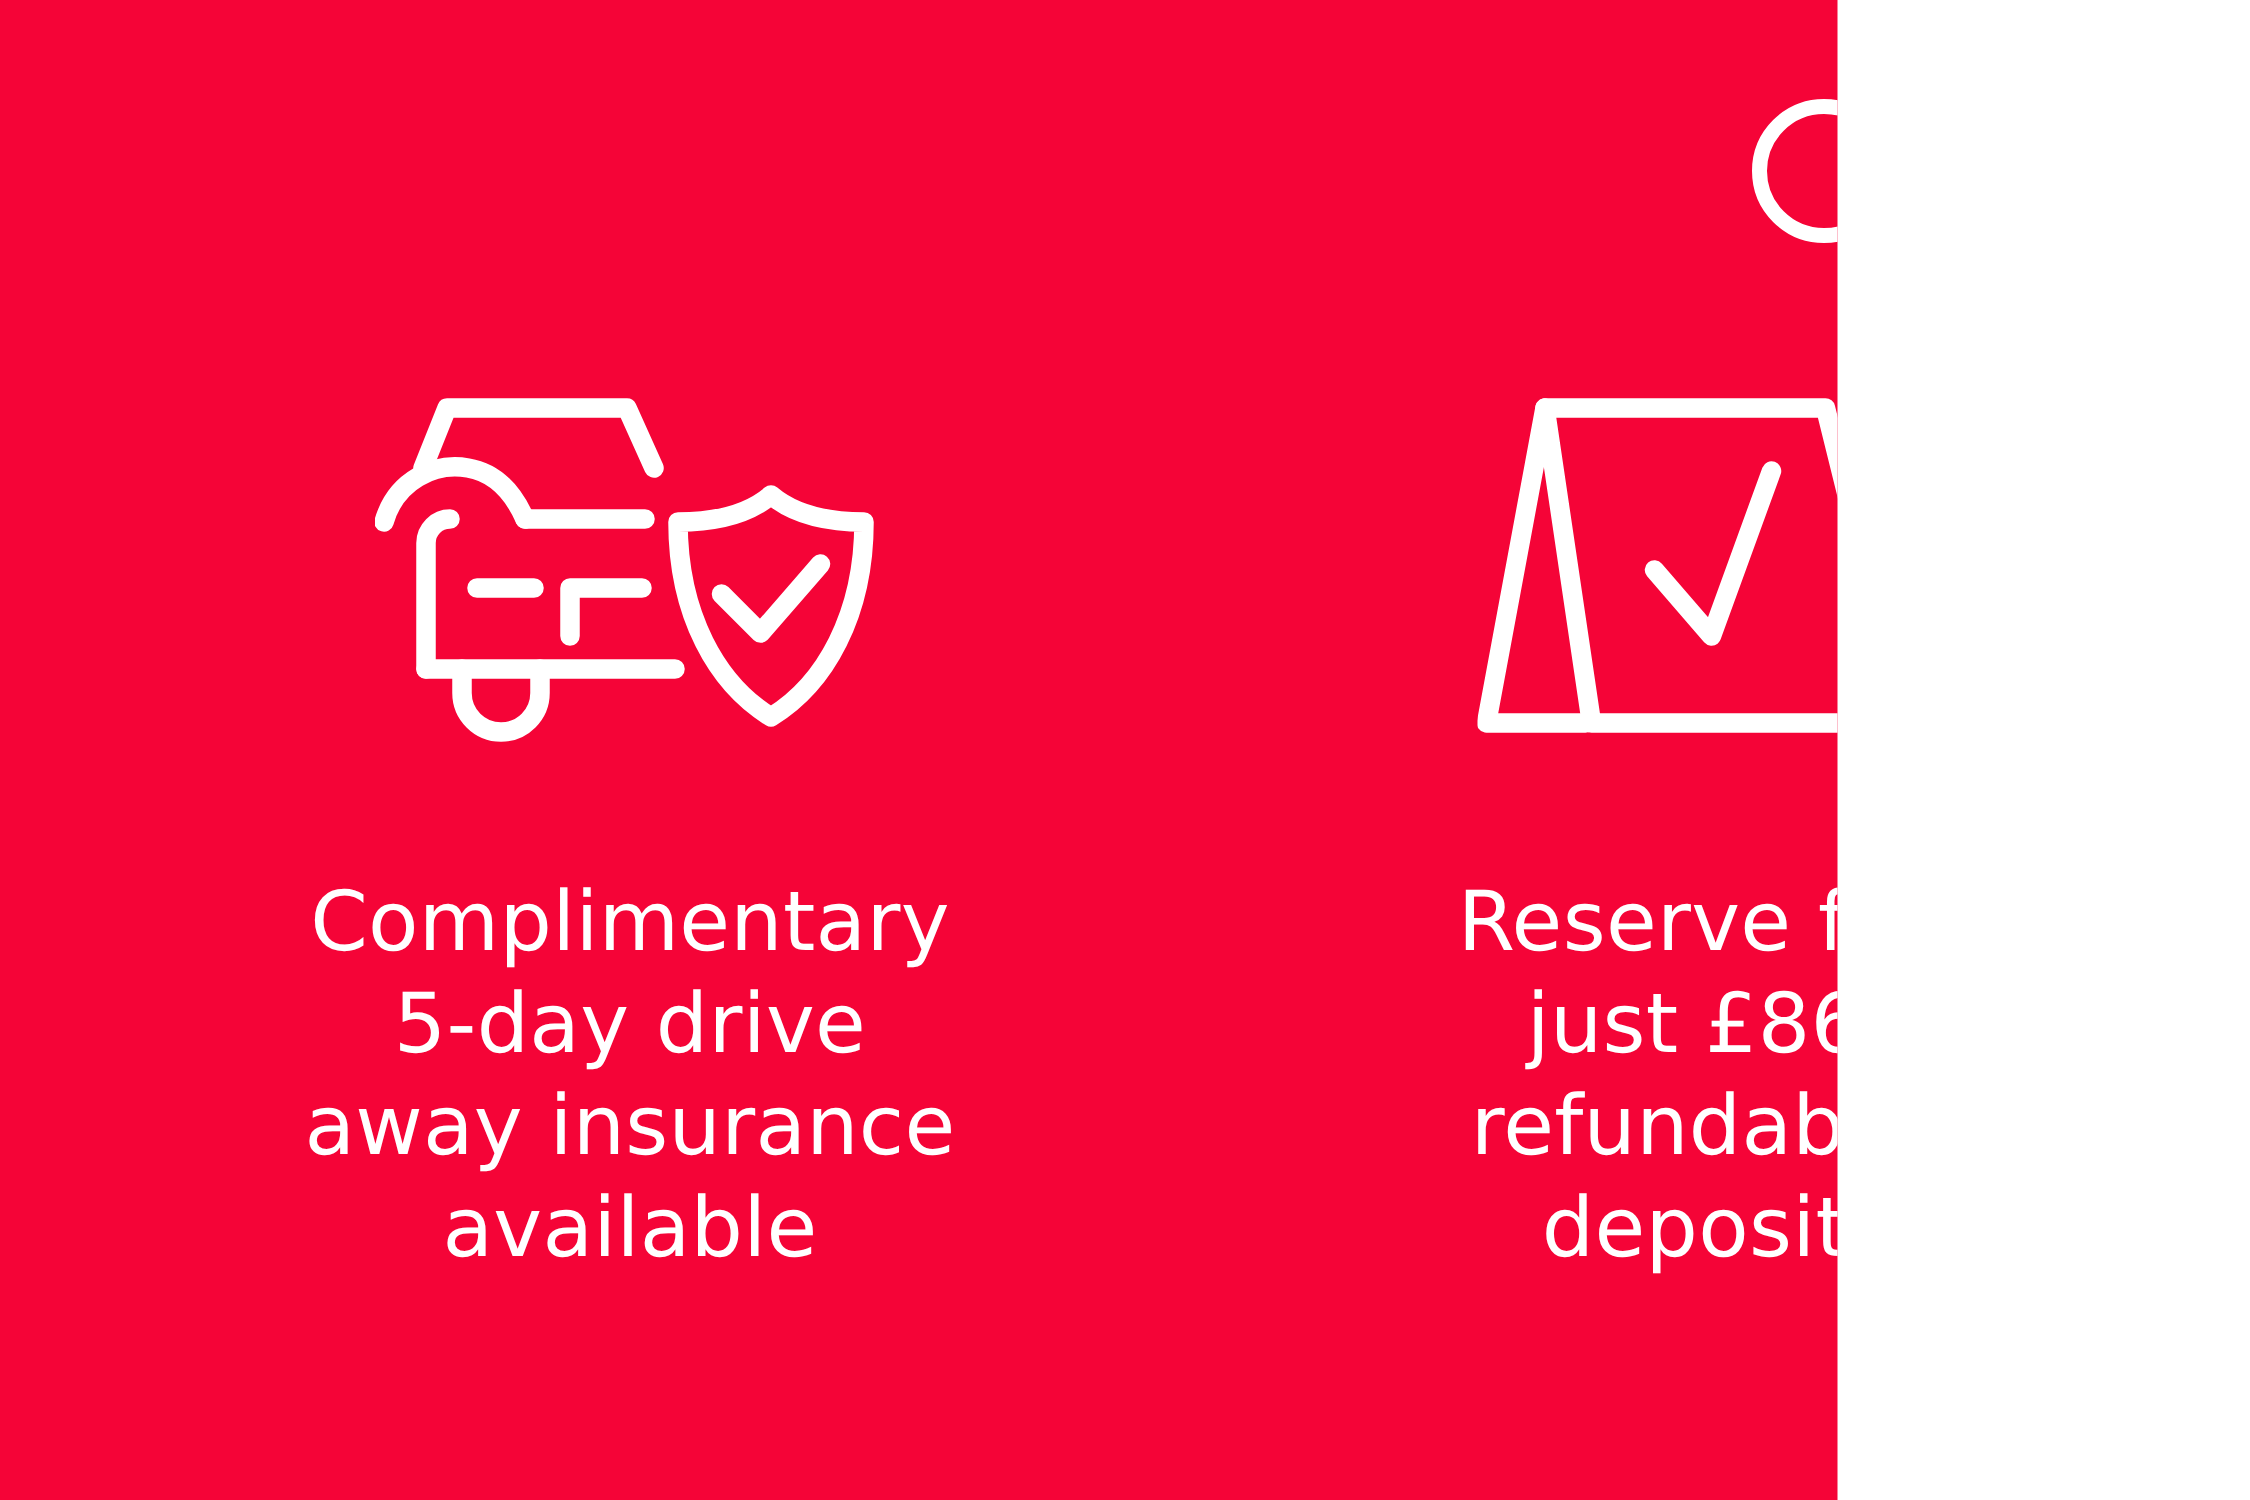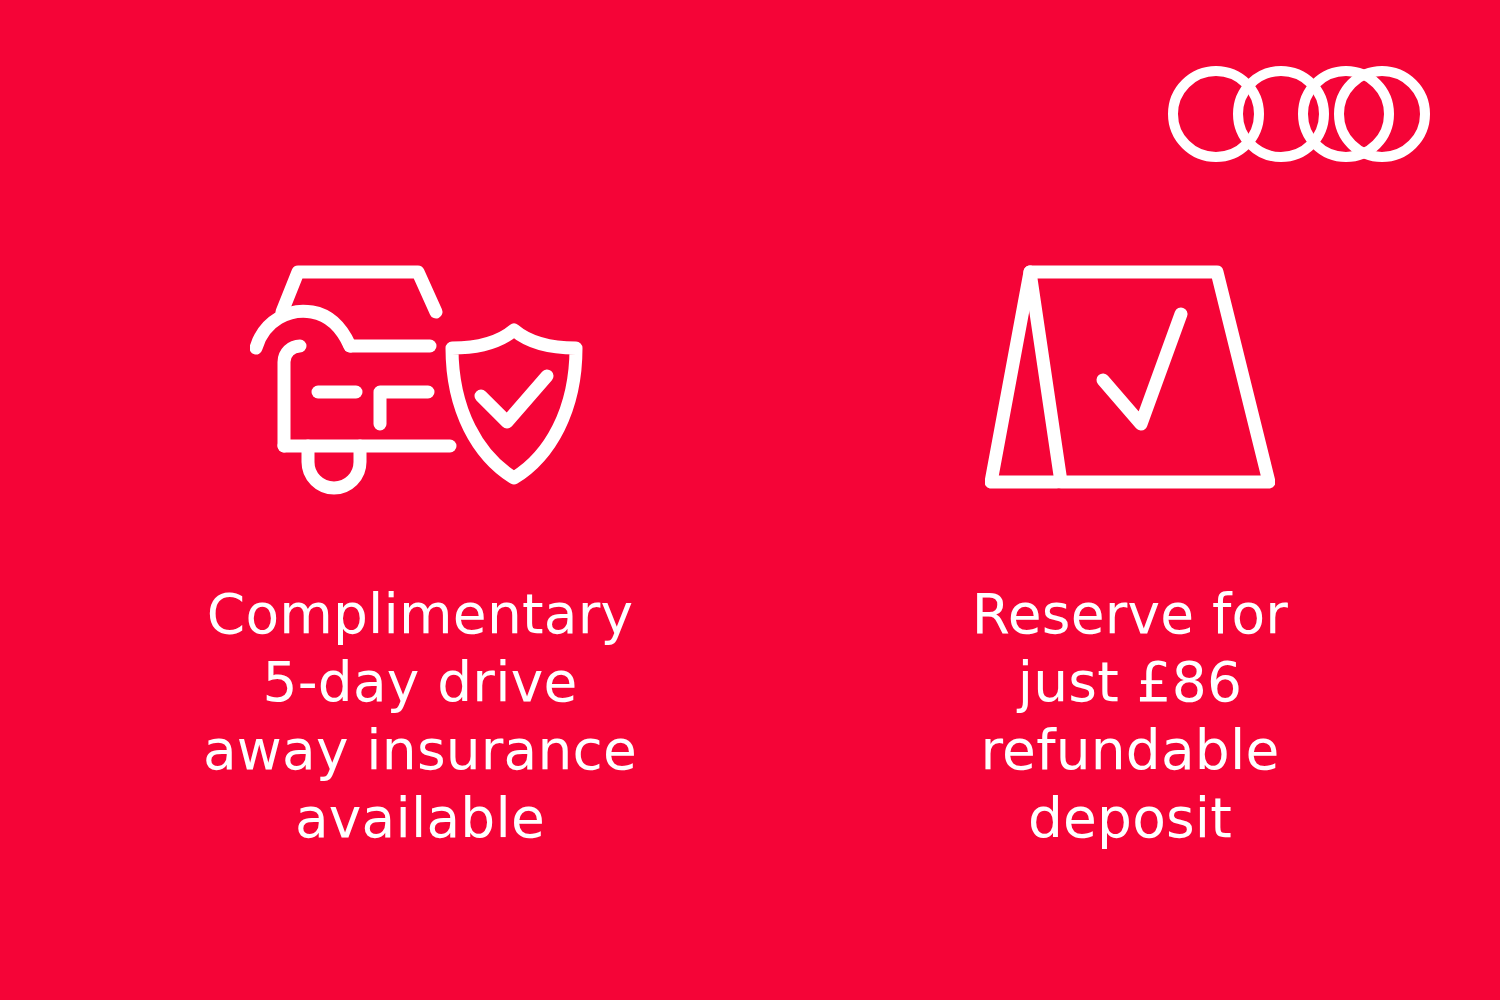--- a/index.html
+++ b/index.html
@@ -3,21 +3,21 @@
 <meta charset="utf-8">
 <title>Audi Offer Card</title>
 <style>
   html, body {
     margin: 0;
     padding: 0;
     background: #ffffff;
   }
   #canvas {
     position: relative;
-    width: 1500px;
+    width: 1225px;
     height: 1000px;
     overflow: hidden;
     background: #F50437;
     font-family: "DejaVu Sans", "Liberation Sans", sans-serif;
   }
 
   
   #audi-logo {
     position: absolute;
     left: 1168px;

